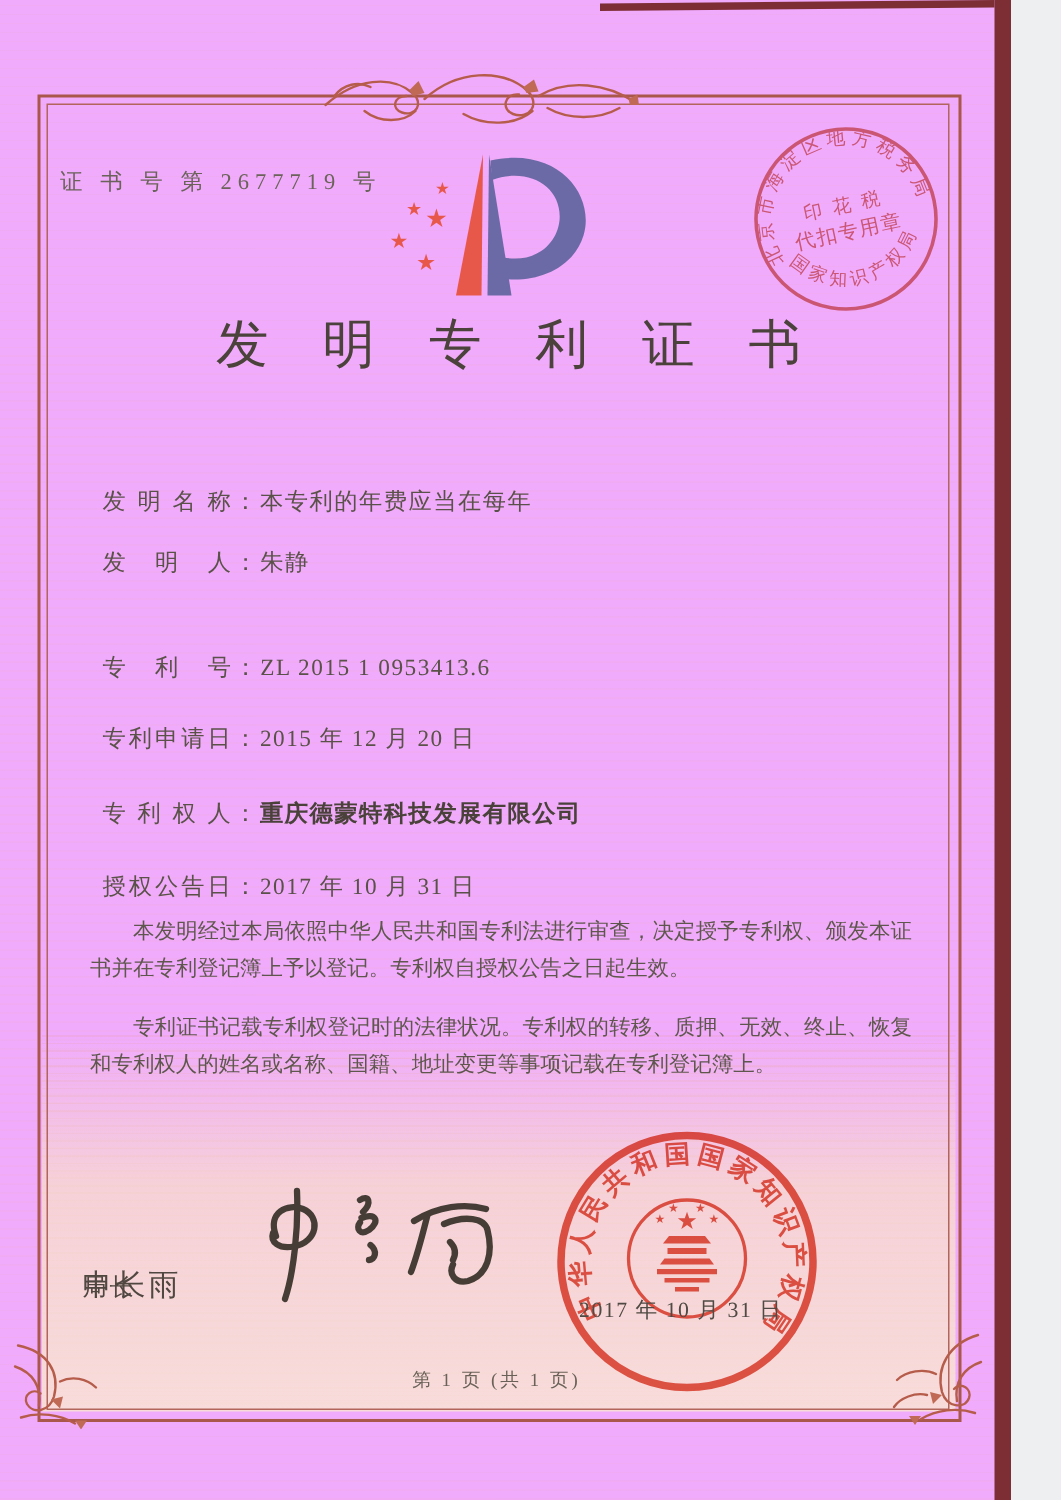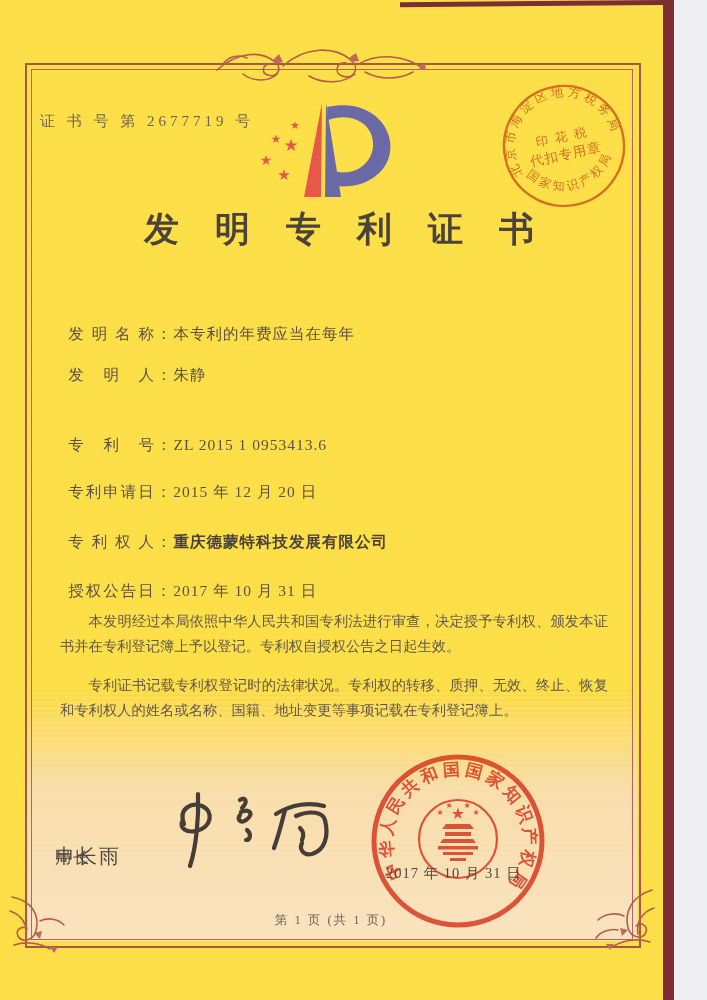--- a/index.html
+++ b/index.html
@@ -1,39 +1,39 @@
 <!DOCTYPE html>
 <html><head>
 <meta charset="utf-8">
 <style>
   html,body{margin:0;padding:0;background:#edeff1;}
   .stage{position:relative;width:707px;height:1000px;overflow:hidden;
          font-family:"Liberation Serif","DejaVu Serif",serif;}
   .scanner-bg{position:absolute;inset:0;background:#edeff1;}
   .paper{position:absolute;left:0;top:0;width:668px;height:1000px;
-         background:#fde047;}
+         background:#f0abfc;}
   .maroon-strip{position:absolute;left:663px;top:0;width:11px;height:1000px;
          background:#7d2e35;}
   .edge-top{position:absolute;left:400px;top:0;width:263px;height:5px;
          background:#7d2e35;transform:skewY(-0.5deg);transform-origin:right top;}
   
   .guilloche{position:absolute;left:0;top:0;width:663px;height:1000px;
          background:repeating-linear-gradient(0deg,rgba(236,168,140,.07) 0 1px,rgba(0,0,0,0) 1px 6px);}
   
   .pink-band{position:absolute;left:28px;top:690px;width:609px;height:251px;
          background:
            linear-gradient(to bottom,rgba(248,222,204,0),rgba(248,222,204,.75) 40%,rgba(249,228,212,.85)),
            repeating-linear-gradient(0deg,rgba(230,152,120,.16) 0 1px,rgba(0,0,0,0) 1px 5px);}
   .frame{position:absolute;pointer-events:none;}
   .frame.outer{left:25px;top:63px;width:612px;height:881px;border:2.5px solid #a9564b;}
   .frame.inner{left:31px;top:69px;width:600px;height:869px;border:1px solid #b2655a;}
   .cert-no{position:absolute;left:40px;top:112px;font-size:15px;letter-spacing:4px;
          color:#6b635a;white-space:pre;}
   .title{position:absolute;left:25px;top:206px;width:612px;margin:0;text-align:center;
-         font-size:35px;font-weight:700;color:#4b433b;letter-spacing:36px;padding-left:52px;
+         font-size:35px;font-weight:400;color:#4b433b;letter-spacing:36px;padding-left:52px;
          box-sizing:border-box;}
   .field-row{position:absolute;left:45px;font-size:15.5px;color:#5a5148;white-space:pre;}
   .field-row .lbl{letter-spacing:2px;}
   .field-row .val{letter-spacing:1px;}
   .field-row.owner .val{color:#49413a;font-weight:600;}
   .body-text{position:absolute;left:45px;top:594px;width:578px;}
   .body-text p{margin:15px;font-size:14.3px;line-height:24.5px;color:#5f574d;
          text-indent:2em;text-align:justify;}
   .sig-role{position:absolute;left:55px;top:848px;font-size:16px;color:#4f4必740;color:#4f4740;letter-spacing:2px;}
   .sig-name{position:absolute;left:55px;top:843px;font-size:20px;color:#4f4740;letter-spacing:2px;}

